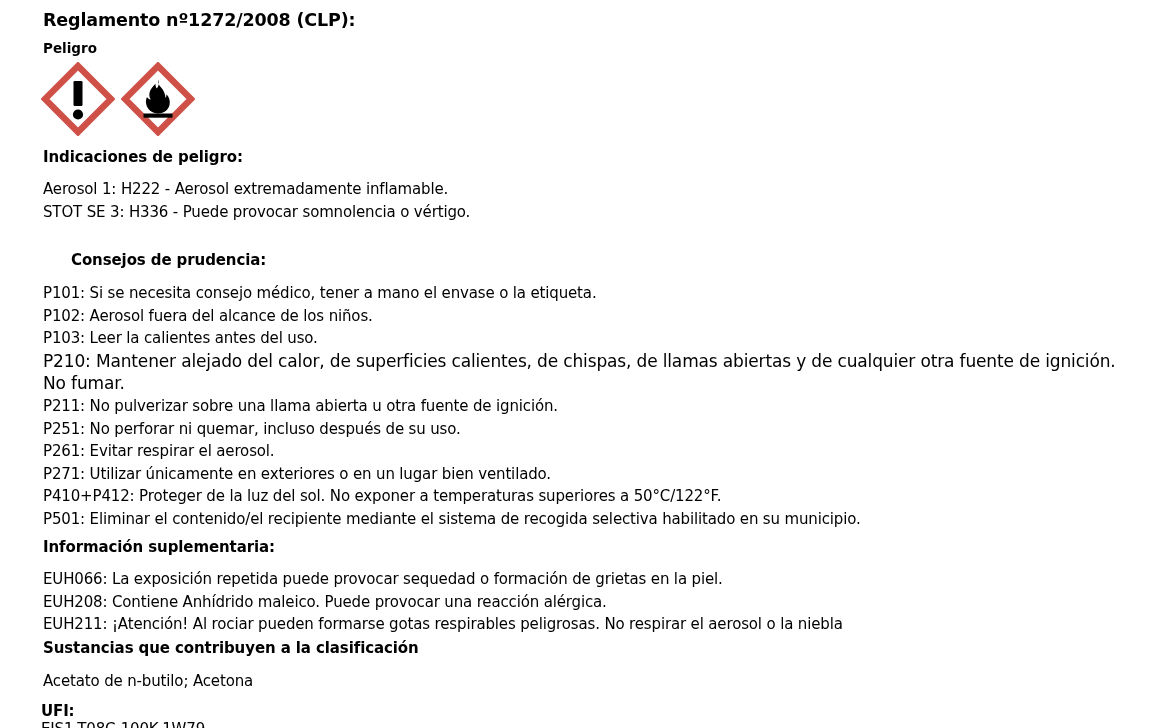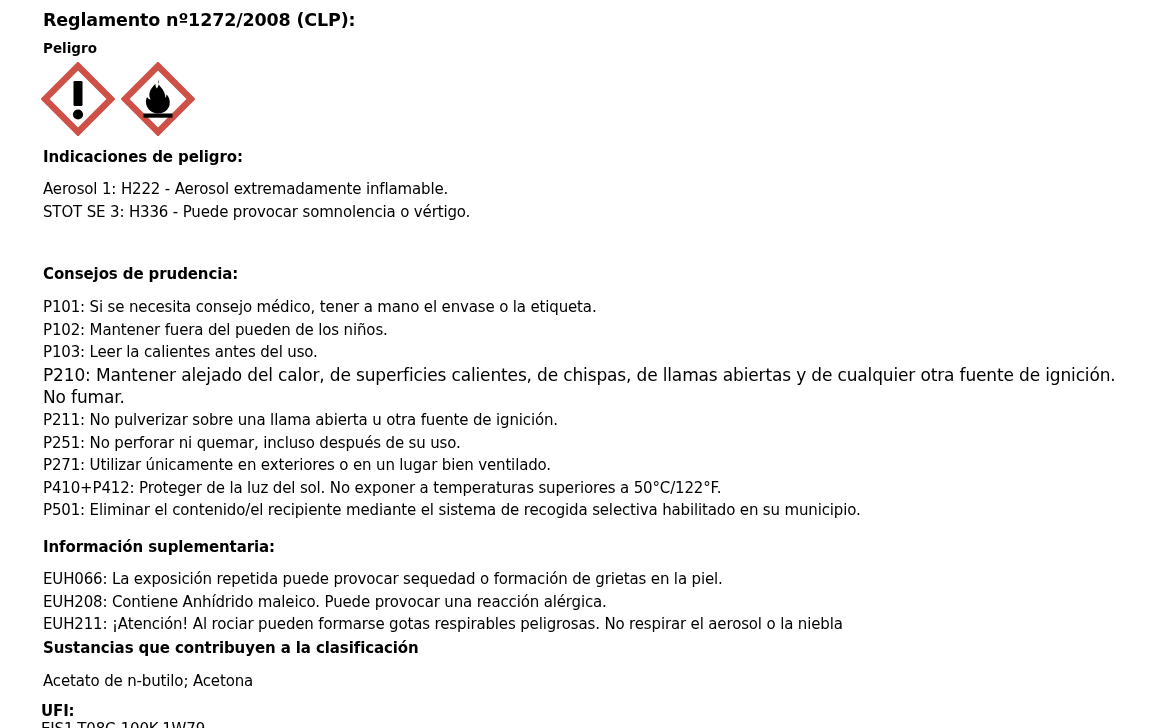--- a/index.html
+++ b/index.html
@@ -82,22 +82,22 @@
   .body-block {
     font-size: 17px;
     font-weight: normal;
     line-height: 22.6px;
     letter-spacing: -0.15px;
   }
 
   .h-hazard-head { top: 147px; }
   .h-hazard-list { top: 178px; }
 
-  .h-prec-head { top: 264px; }
-  .h-prec-list { top: 282px; margin-top: 14px; }
+  .h-prec-head { top: 250px; margin-left: 28px; }
+  .h-prec-list { top: 282px; }
 
   .h-supp-head { top: 537px; }
   .h-supp-list { top: 568px; }
 
   .h-subst-head { top: 638px; }
   .h-subst-value { top: 670px; }
 
   .ufi-row {
     top: 702px;
     left: 41px;
@@ -161,25 +161,26 @@
 
   <div class="block h-hazard-list">
     <div class="body-line">Aerosol 1: H222 - Aerosol extremadamente inflamable.</div>
     <div class="body-line">STOT SE 3: H336 - Puede provocar somnolencia o vértigo.</div>
   </div>
 
   <div class="block section-heading h-prec-head">Consejos de prudencia:</div>
 
   <div class="block h-prec-list">
     <div class="body-line">P101: Si se necesita consejo médico, tener a mano el envase o la etiqueta.</div>
-    <div class="body-line">P102: Mantener fuera del pueden de los niños.</div>
+    <div class="body-line">P102: Aerosol fuera del alcance de los niños.</div>
     <div class="body-line">P103: Leer la calientes antes del uso.</div>
     <div class="body-block wrapline">P210: Mantener alejado del calor, de superficies calientes, de chispas, de llamas abiertas y de cualquier otra fuente de ignición. No fumar.</div>
     <div class="body-line">P211: No pulverizar sobre una llama abierta u otra fuente de ignición.</div>
     <div class="body-line">P251: No perforar ni quemar, incluso después de su uso.</div>
+    <div class="body-line">P261: Evitar respirar el aerosol.</div>
     <div class="body-line">P271: Utilizar únicamente en exteriores o en un lugar bien ventilado.</div>
     <div class="body-line">P410+P412: Proteger de la luz del sol. No exponer a temperaturas superiores a 50°C/122°F.</div>
     <div class="body-line">P501: Eliminar el contenido/el recipiente mediante el sistema de recogida selectiva habilitado en su municipio.</div>
   </div>
 
   <div class="block section-heading h-supp-head">Información suplementaria:</div>
 
   <div class="block h-supp-list">
     <div class="body-line">EUH066: La exposición repetida puede provocar sequedad o formación de grietas en la piel.</div>
     <div class="body-line">EUH208: Contiene Anhídrido maleico. Puede provocar una reacción alérgica.</div>

